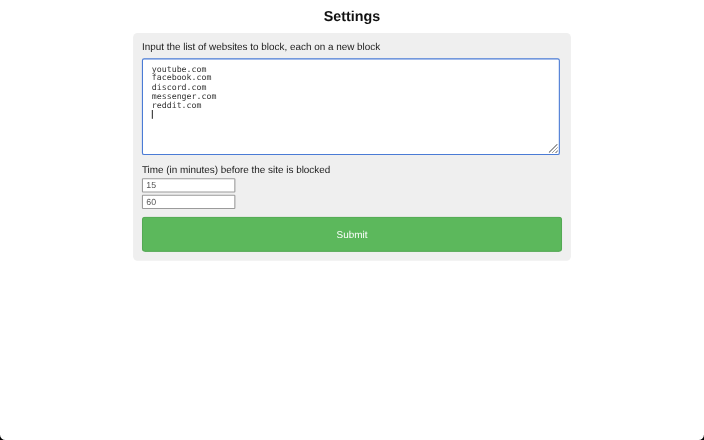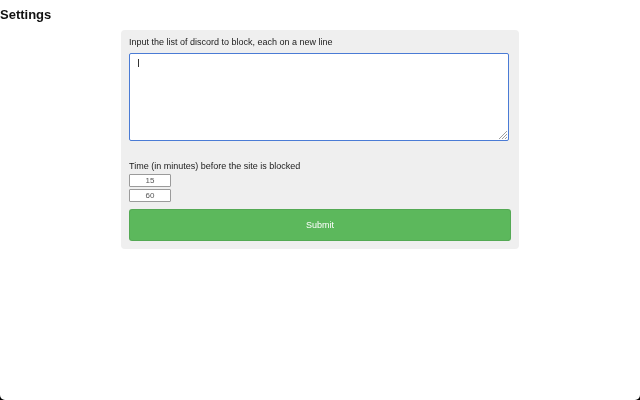--- a/index.html
+++ b/index.html
@@ -7,20 +7,21 @@
     position:relative;
     width:640px;height:400px;
     background:#fff;
     border-radius:0 0 5px 5px;
     overflow:hidden;
     font-family:"Liberation Sans", sans-serif;
   }
   .page-title{
     margin:0;
     padding-top:7px;
+    text-align:center;
     font-size:13px;
     font-weight:bold;
     color:#111;
   }
   .card{
     position:absolute;
     left:121px;
     top:30px;
     width:398px;
     box-sizing:border-box;
@@ -62,35 +63,34 @@
     right:1px;bottom:1px;
     width:8px;height:8px;
     background:
       linear-gradient(135deg,
         transparent 0 45%, #9f9f9f 45% 52%,
         transparent 52% 65%, #9f9f9f 65% 72%,
         transparent 72% 85%, #9f9f9f 85% 92%,
         transparent 92%);
     cursor:nwse-resize;
   }
-  .small-label{margin-top:20px;}
+  .small-label{margin-top:8px;}
   .num-input{
     display:block;
     margin-top:2px;
     box-sizing:border-box;
-    width:42px;height:13px;
+    width:85px;height:13px;
     border:1px solid #9b9b9b;
     border-radius:1px;
     background:#fff;
     font-family:"Liberation Sans", sans-serif;
     font-size:8px;
     color:#555;
     padding:0 3px;
     outline:none;
-    text-align:center;
   }
   .submit-btn{
     display:block;
     margin-top:7px;
     width:382px;height:32px;
     background:var(--button-green,#5cb85c);
     border:1px solid rgba(0,0,0,0.08);
     border-radius:3px;
     color:#fff;
     font-family:"Liberation Sans", sans-serif;
@@ -100,23 +100,30 @@
 </style>
 </head>
 <body>
 
 <div class="screen">
 
   <h1 class="page-title">Settings</h1>
 
   <div class="card">
 
-    <div class="field-label">Input the list of discord to block, each on a new line</div>
+    <div class="field-label">Input the list of websites to block, each on a new block</div>
 
     <div class="websites-box">
+      <div>
+          <div class="line">youtube.com</div>
+          <div class="line">facebook.com</div>
+          <div class="line">discord.com</div>
+          <div class="line">messenger.com</div>
+          <div class="line">reddit.com</div>
+        </div>
       <span class="caret"></span>
       <div class="resize-grip"></div>
     </div>
 
     <div class="field-label small-label">Time (in minutes) before the site is blocked</div>
     <input class="num-input" type="text" value="15" style="">
 
     <input class="num-input" type="text" value="60" style="">
 
     <button class="submit-btn">Submit</button>

